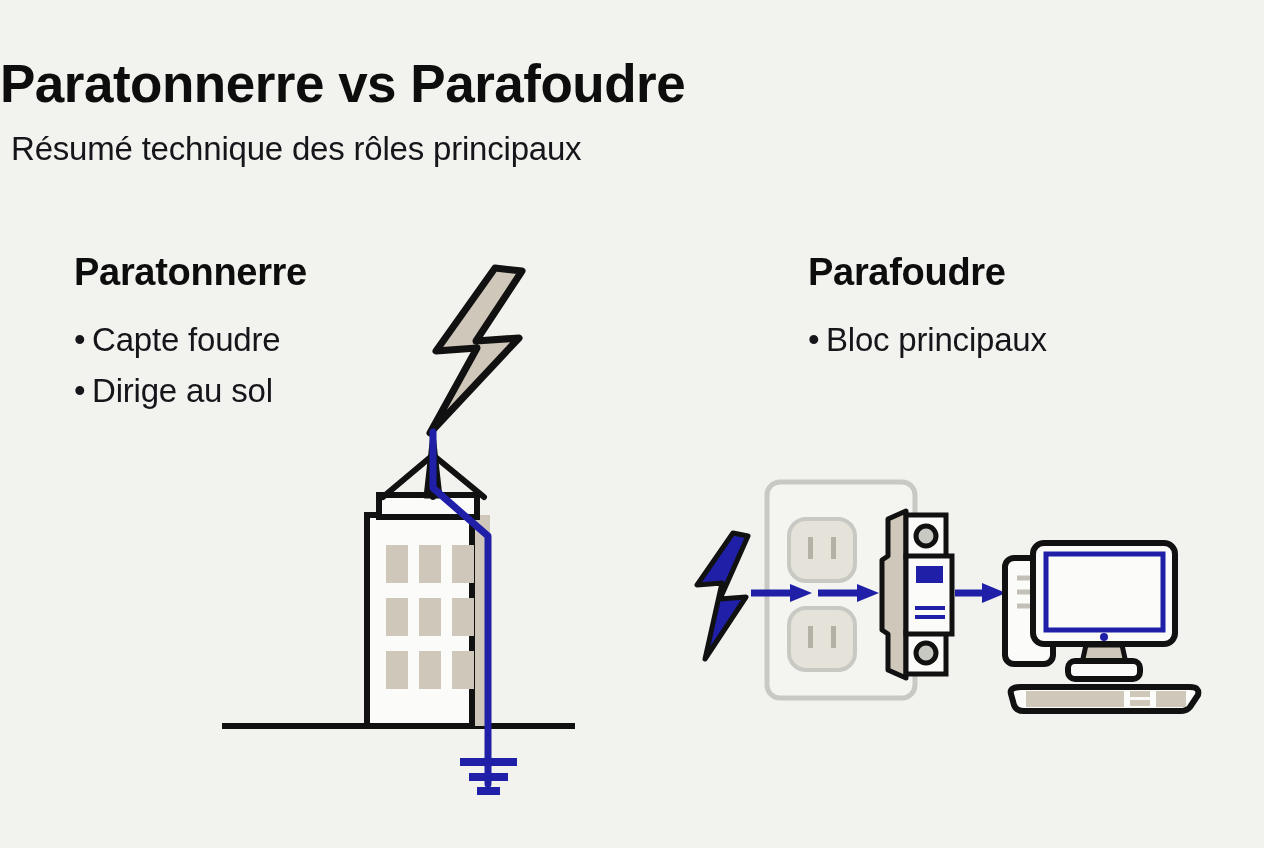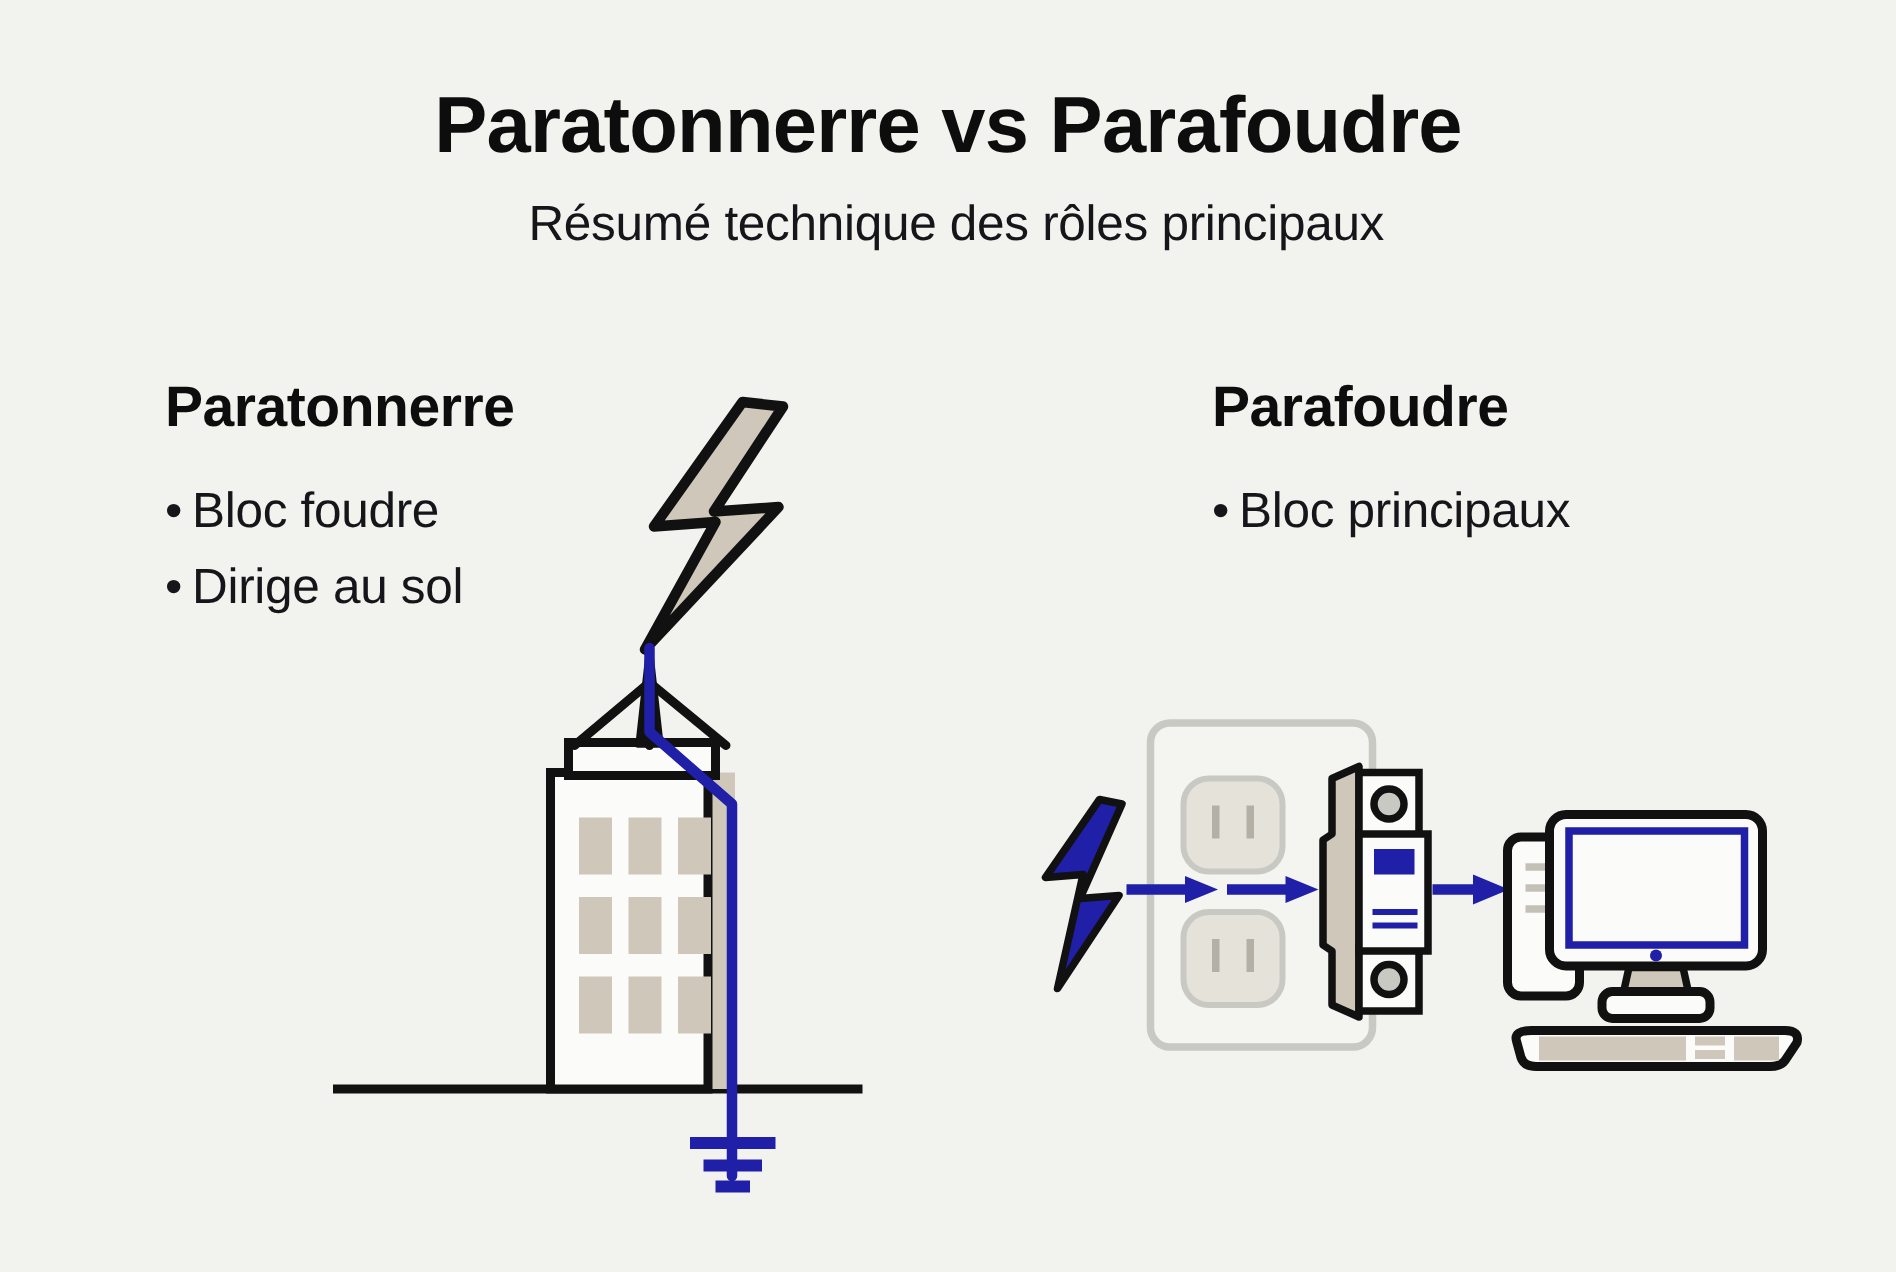--- a/index.html
+++ b/index.html
@@ -19,21 +19,20 @@
     background: #f2f2ee;
     overflow: hidden;
   }
 
   
   #header {
     position: absolute;
     left: 0;
     top: 56px;
     width: 1264px;
-    text-align: center;
   }
   #main-title {
     font-size: 53px;
     font-weight: bold;
     color: #0d0d0d;
     letter-spacing: -0.5px;
     line-height: 1.05;
     margin: 0;
   }
   #subtitle {
@@ -44,21 +43,21 @@
     margin: 19px 0 0 0;
     line-height: 1.1;
     padding-left: 11px;
   }
 
   
   .column {
     position: absolute;
     top: 252px;
   }
-  #col-left  { left: 74px;  width: 420px; margin-left: 36px; }
+  #col-left  { left: 74px;  width: 420px; }
   #col-right { left: 808px; width: 420px; }
 
   .col-title {
     font-size: 38px;
     font-weight: bold;
     color: #0d0d0d;
     letter-spacing: -0.3px;
     margin: 0;
     line-height: 1.1;
   }
@@ -97,21 +96,21 @@
 
   <div id="header">
     <h1 id="main-title">Paratonnerre vs Parafoudre</h1>
     <h2 id="subtitle">Résumé technique des rôles principaux</h2>
   </div>
 
   <div id="col-left" class="column">
     <div class="col-title">Paratonnerre</div>
     <ul class="bullet-list">
       <li class="bullet-item">
-        <span class="dot">•</span><span>Bloc foudre</span>
+        <span class="dot">•</span><span>Capte foudre</span>
       </li>
       <li class="bullet-item">
         <span class="dot">•</span><span>Dirige au sol</span>
       </li>
     </ul>
   </div>
 
   <div id="col-right" class="column">
     <div class="col-title">Parafoudre</div>
     <ul class="bullet-list">

